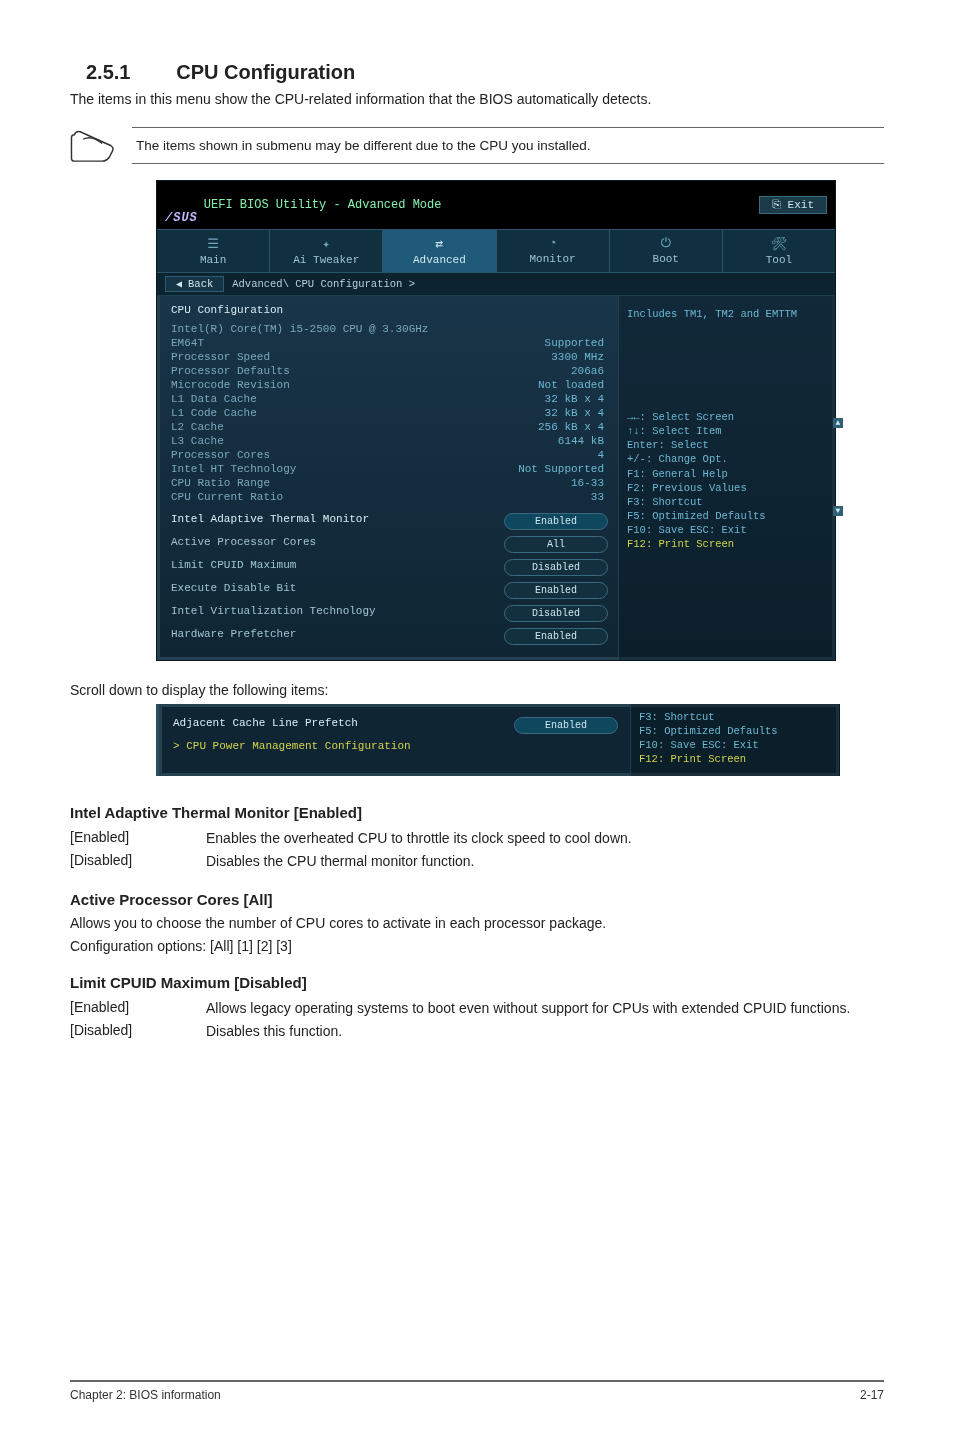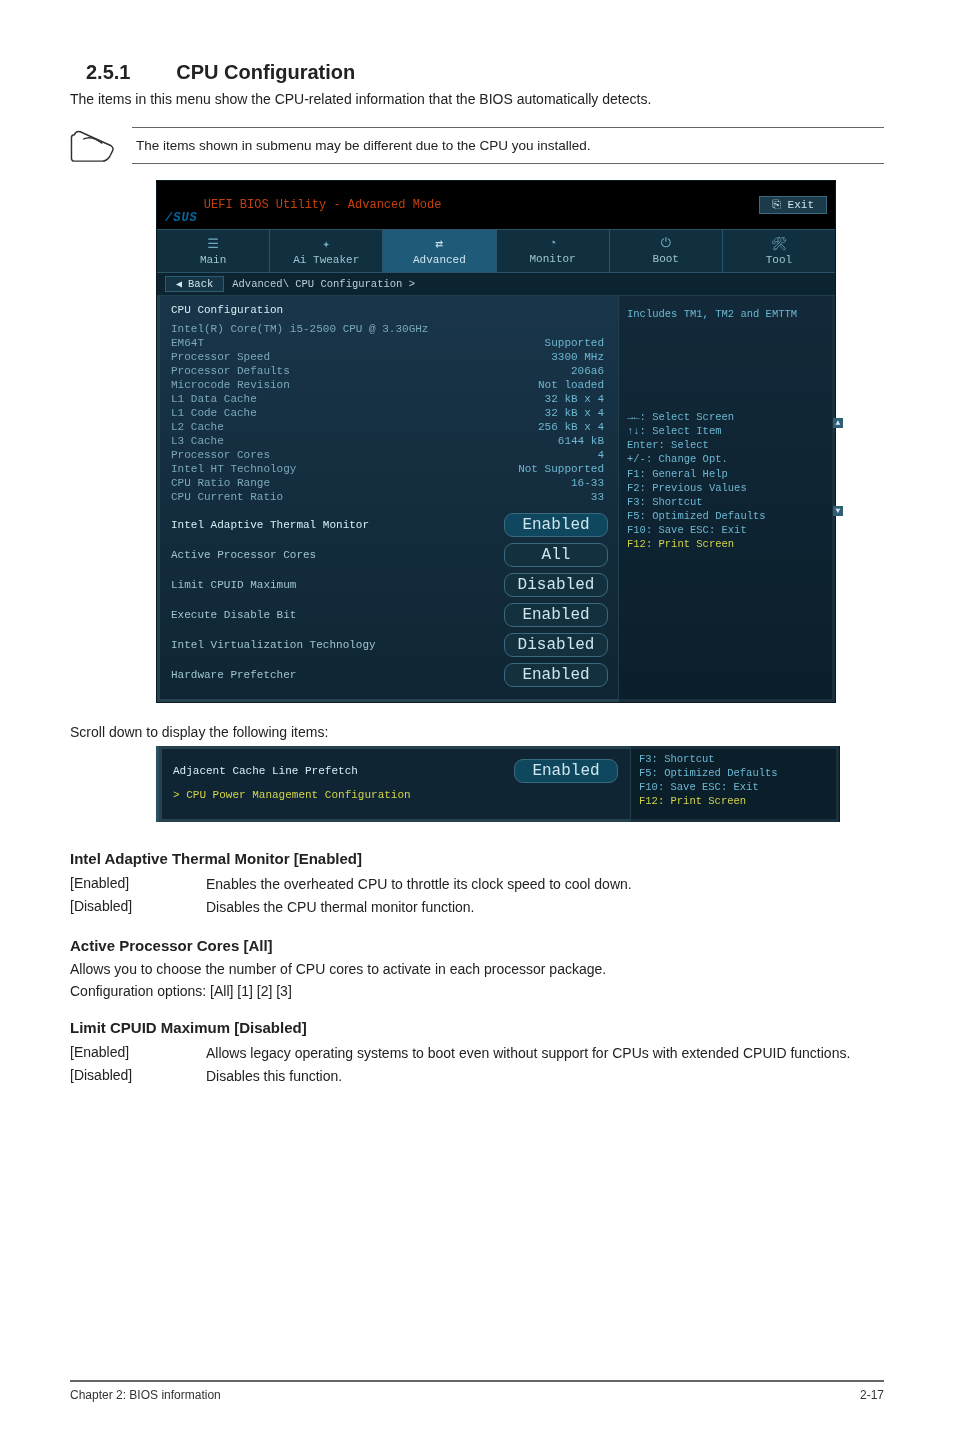--- a/index.html
+++ b/index.html
@@ -34,22 +34,22 @@
     color: #b8cfda;
     font-family: "Courier New", monospace;
     font-size: 11px;
     box-shadow: 0 0 0 3px #26414f inset;
   }
   .bios-top {
     display: flex; align-items: center; justify-content: space-between;
     background: #000; padding: 4px 8px;
   }
   .bios-logo { display: flex; align-items: center; gap: 6px; font-size: 12px; }
-  .bios-logo .asus { color:#0369a1; font-weight:bold; font-style:italic; letter-spacing:1px;margin-top:26px; }
-  .bios-logo .uefi { color:#c2410c; }
+  .bios-logo .asus { color:#c4b5fd; font-weight:bold; font-style:italic; letter-spacing:1px;margin-top:26px; }
+  .bios-logo .uefi { color:#86efac; }
   .exit-btn {
     background: #1b3a4a; border: 1px solid #3a6a80; color:#cfe6ef;
     padding: 2px 12px; font-size: 11px;
   }
   .tabs { display: flex; background: #10303f; border-top:1px solid #285368; border-bottom:1px solid #285368;}
   .tab { flex:1; text-align:center; padding: 6px 2px; color:#9fc3d1; position:relative; }
   .tab .ticon { display:block; font-size:13px; margin-bottom:2px; color:#6fa8bf;}
   .tab.active { background:#1f5a78; color:#cfe6ef; }
   .tab.active .ticon { color:#cfe6ef; }
   .tab + .tab { border-left:1px solid #285368; }
@@ -63,27 +63,27 @@
   .bios-right { width: 190px; padding: 8px 18px 12px 8px; background: rgba(5,20,28,.35); border-left:1px solid #203f4e;}
   .panel-title { color:#d7eaf2; margin-bottom:6px; }
   .info-line { display:flex; justify-content:space-between; padding:1px 0; }
   .info-left { color:#7aa8bb; }
   .info-right { color:#6cb7d2; text-align:right; padding-right:4px;}
   .scroll-mark { position:relative; }
   .scroll-arrow { position:absolute; right:-8px; width:10px; height:10px; background:#2f5f74; color:#cfe6ef; font-size:8px; text-align:center; line-height:10px;}
   .scroll-arrow.up { top: 122px; }
   .scroll-arrow.dn { top: 210px; }
 
-  .opt-row { display:flex; justify-content:space-between; align-items:center; padding:3px 0; }
+  .opt-row { display:flex; justify-content:space-between; align-items:flex-start; padding:3px 0; }
   .opt-label { color:#9fc3d1; }
   .opt-label.hl { color:#d8eef6; }
   .pill {
     min-width: 86px; text-align:center; padding:2px 8px;
     border:1px solid #3a6a80; background:#12303e; color:#cfe6ef;
-    border-radius:9px; font-size:16px;
+    border-radius:9px; font-size:10px;
   }
   .pill.sel { background:#0f475f; }
 
   .right-hint { color:#6cb7d2; font-size:10.5px; margin-top:4px;}
   .help-list { margin-top: 90px; color:#6cb7d2; font-size:10.5px; line-height:1.35;}
   .help-list .yl { color:#d2d24a; }
 
   
   .bios-strip {
     margin: 0 0 28px 86px; width: 680px;

